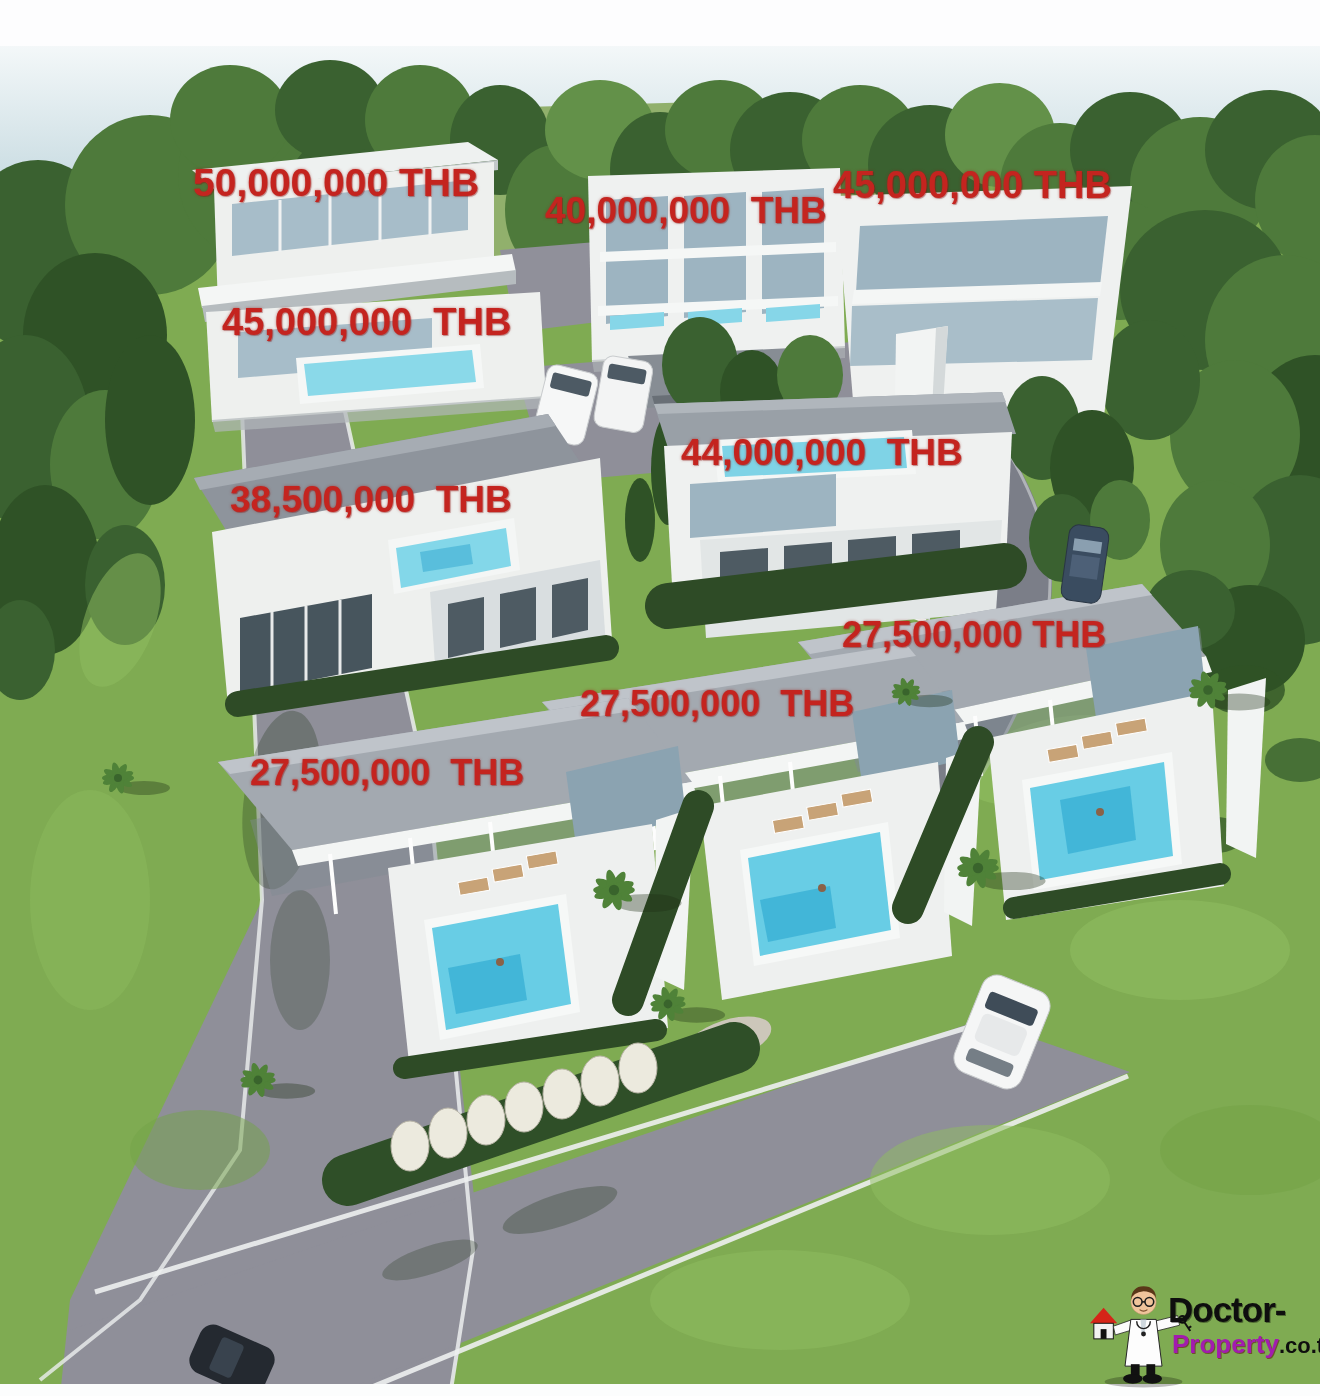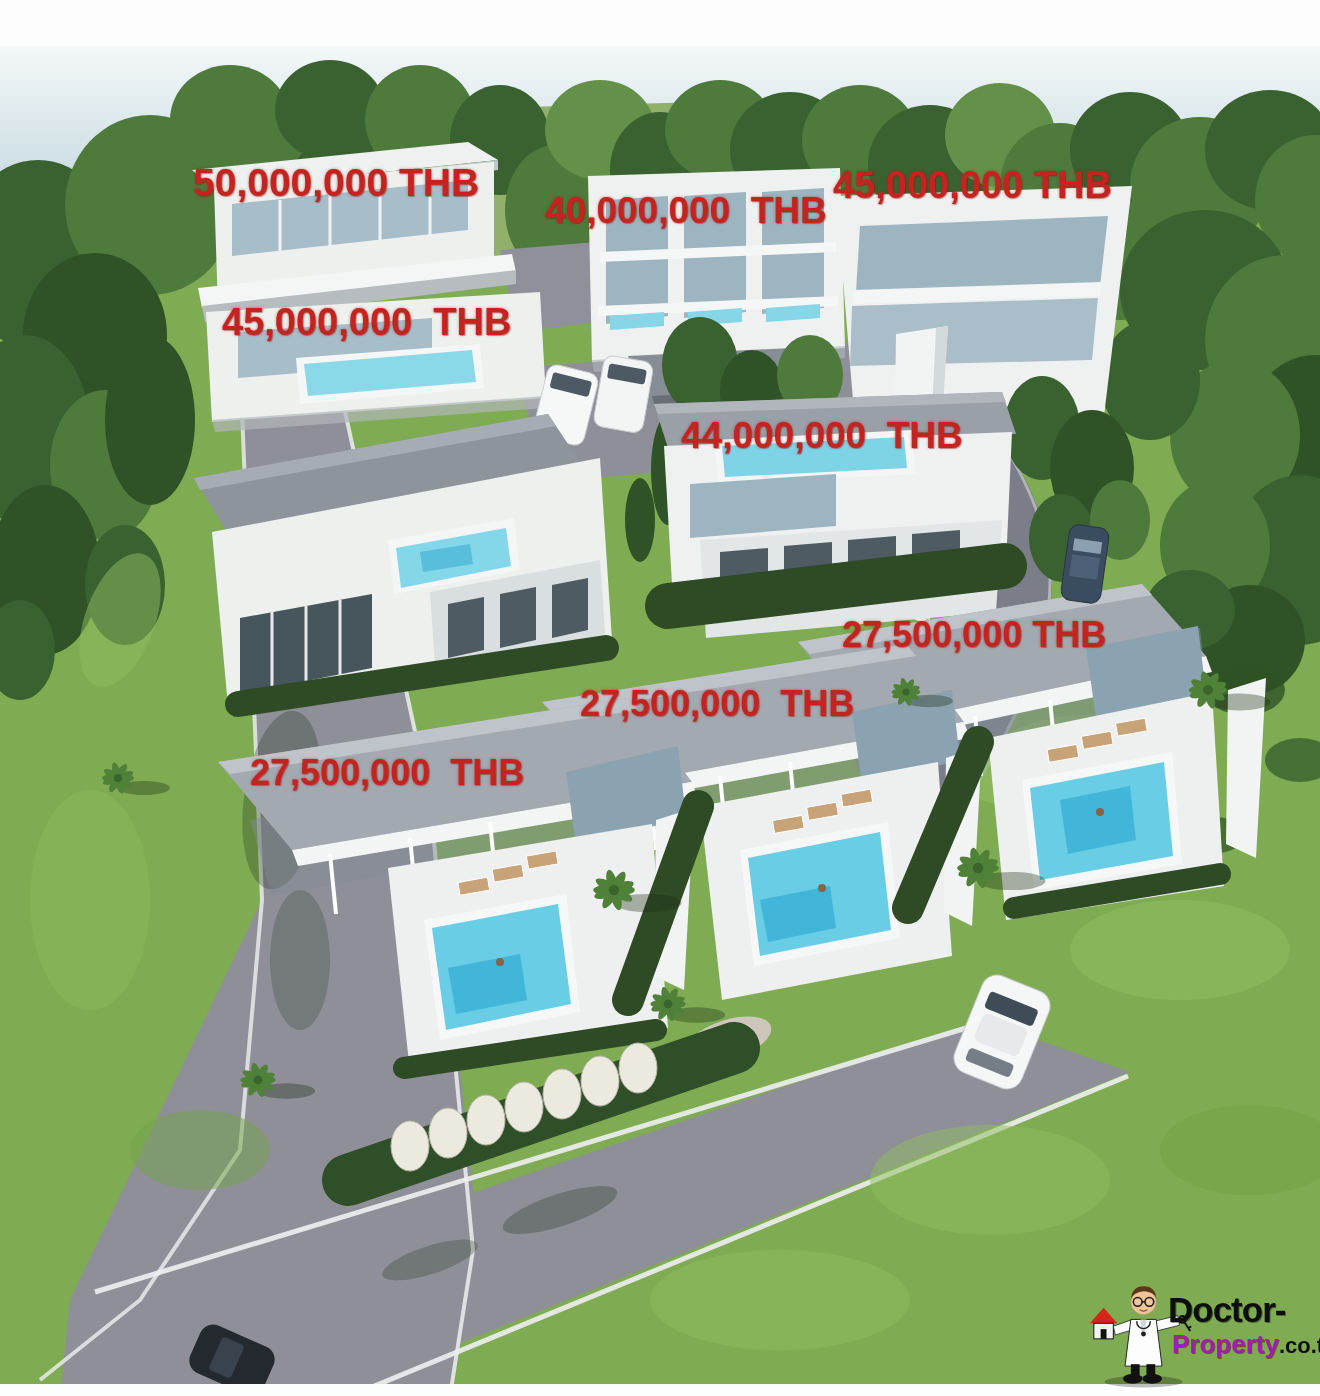--- a/index.html
+++ b/index.html
@@ -410,21 +410,22 @@
     </g>
   </g>
 
   <rect x="0" y="1384" width="1320" height="12" fill="#fcfdfd"></rect>
 </svg>
 
 <div class="price" style="left:193px;top:163px;font-size:39px">50,000,000 THB</div>
 <div class="price" style="left:545px;top:192px;font-size:37px">40,000,000  THB</div>
 <div class="price" style="left:833px;top:166px;font-size:38px">45,000,000 THB</div>
 <div class="price" style="left:222px;top:303px;font-size:38px">45,000,000  THB</div>
-<div class="price" style="left:681px;top:417px;font-size:37px">44,000,000  THB</div>
+<div class="price" style="left:681px;top:434px;font-size:37px">44,000,000  THB</div>
+<div class="price" style="left:230px;top:481px;font-size:37px">38,500,000  THB</div>
 <div class="price" style="left:842px;top:617px;font-size:36px">27,500,000 THB</div>
 <div class="price" style="left:580px;top:686px;font-size:36px">27,500,000  THB</div>
 <div class="price" style="left:250px;top:755px;font-size:36px">27,500,000  THB</div>
 
 <div class="wm">
   <svg viewBox="0 0 115 110" xmlns="http://www.w3.org/2000/svg">
     <ellipse cx="57" cy="104" rx="40" ry="6" fill="rgba(0,0,0,.25)"></ellipse>
     <g>
       <polygon points="2,44 16,28 30,44" fill="#d62518"></polygon>
       <rect x="6" y="44" width="20" height="16" fill="#f2f2f2" stroke="#111" stroke-width="1"></rect>

